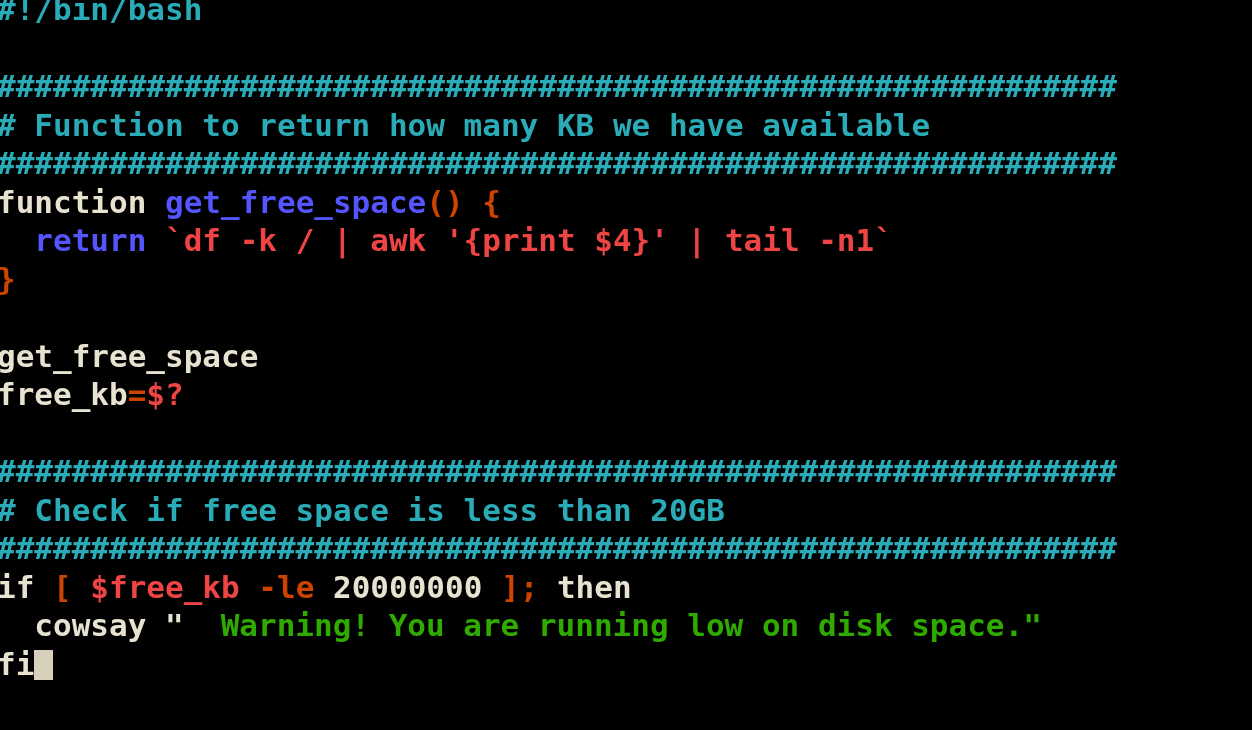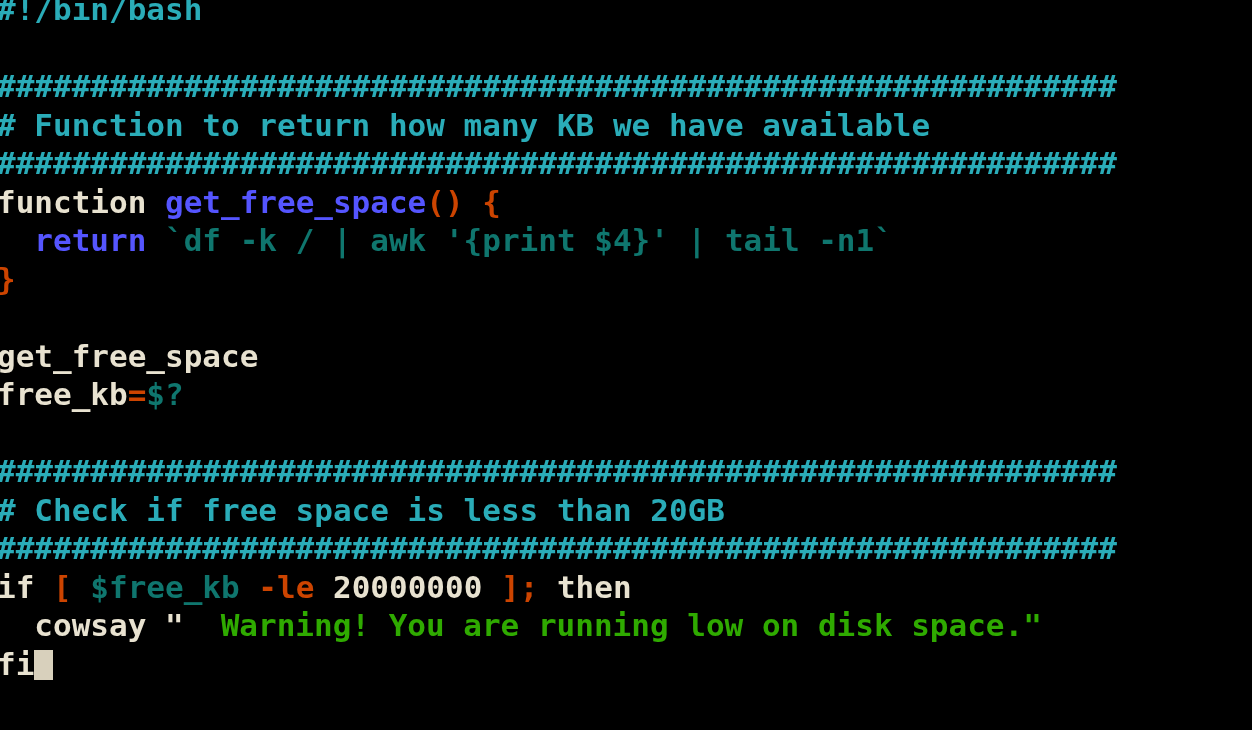--- a/index.html
+++ b/index.html
@@ -36,21 +36,21 @@
   }
   .row {
     height: 38.5px;
     white-space: pre;
   }
   
   .c-comment  { color: #2aacb8; }
   .c-white    { color: #e8e2d0; }
   .c-blue     { color: #5555ff; }
   .c-orange   { color: #cc4400; }
-  .c-magenta  { color: #0f766e; }
+  .c-magenta  { color: #ef4444; }
   .c-green    { color: #2faa00; margin-left: 37px; }
   .cursor {
     display: inline-block;
     width: 19px;
     height: 30px;
     background: #d8d0bc;
     vertical-align: -5px;
   }
 </style>
 </head>

